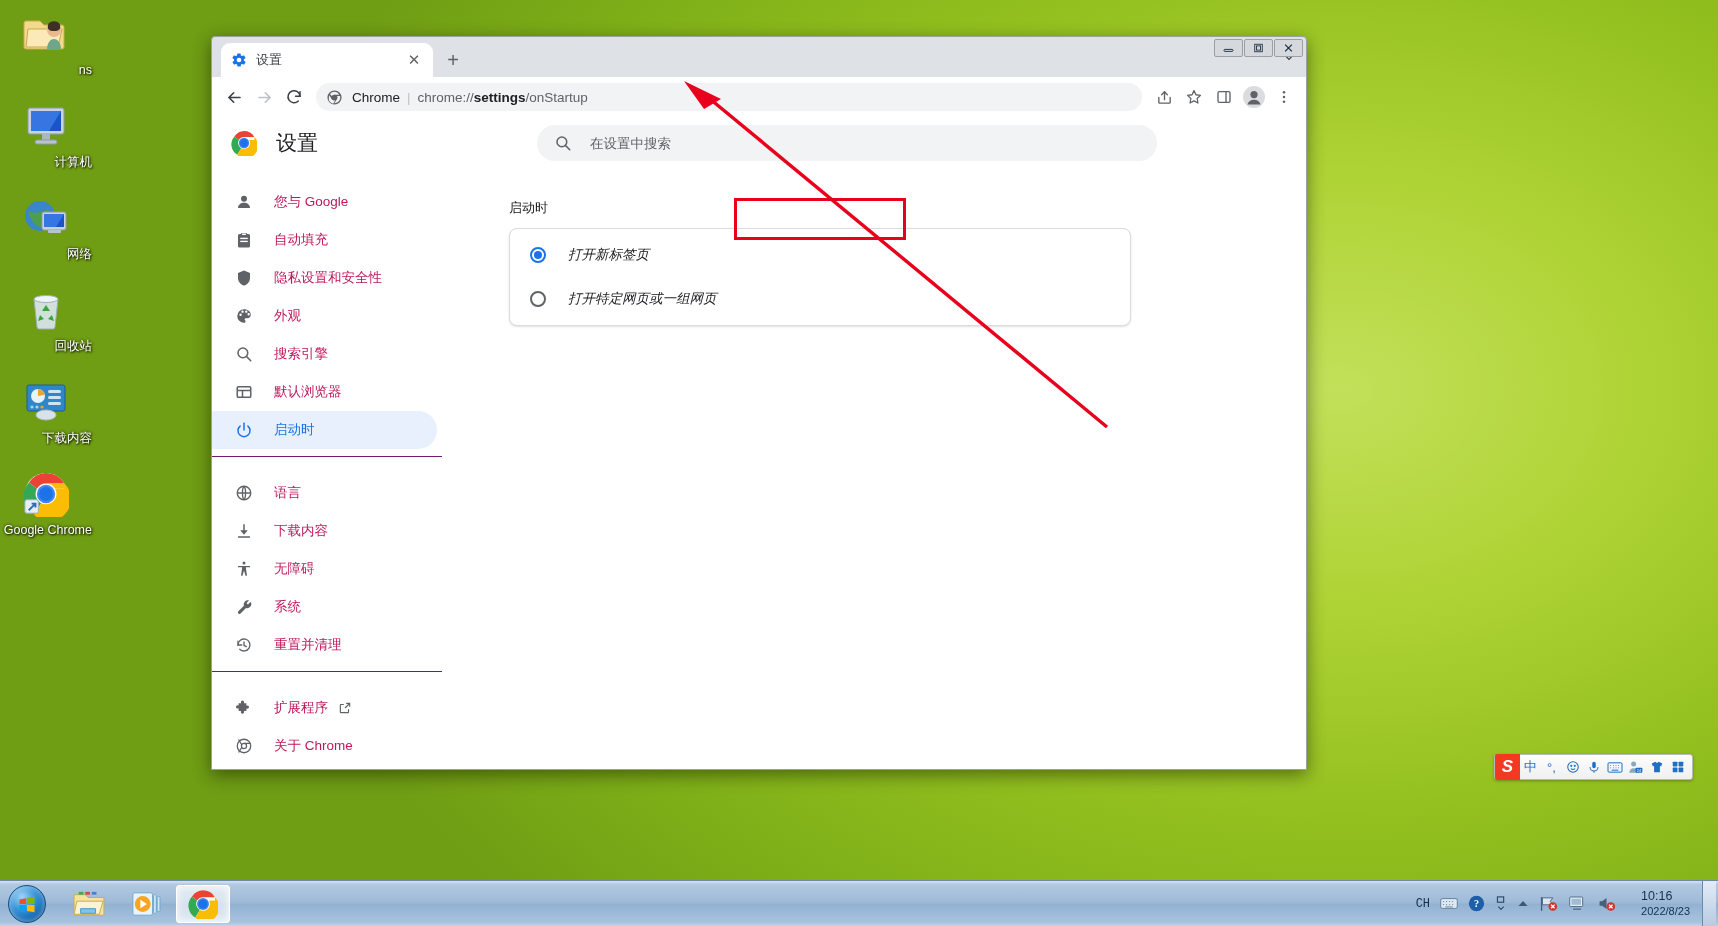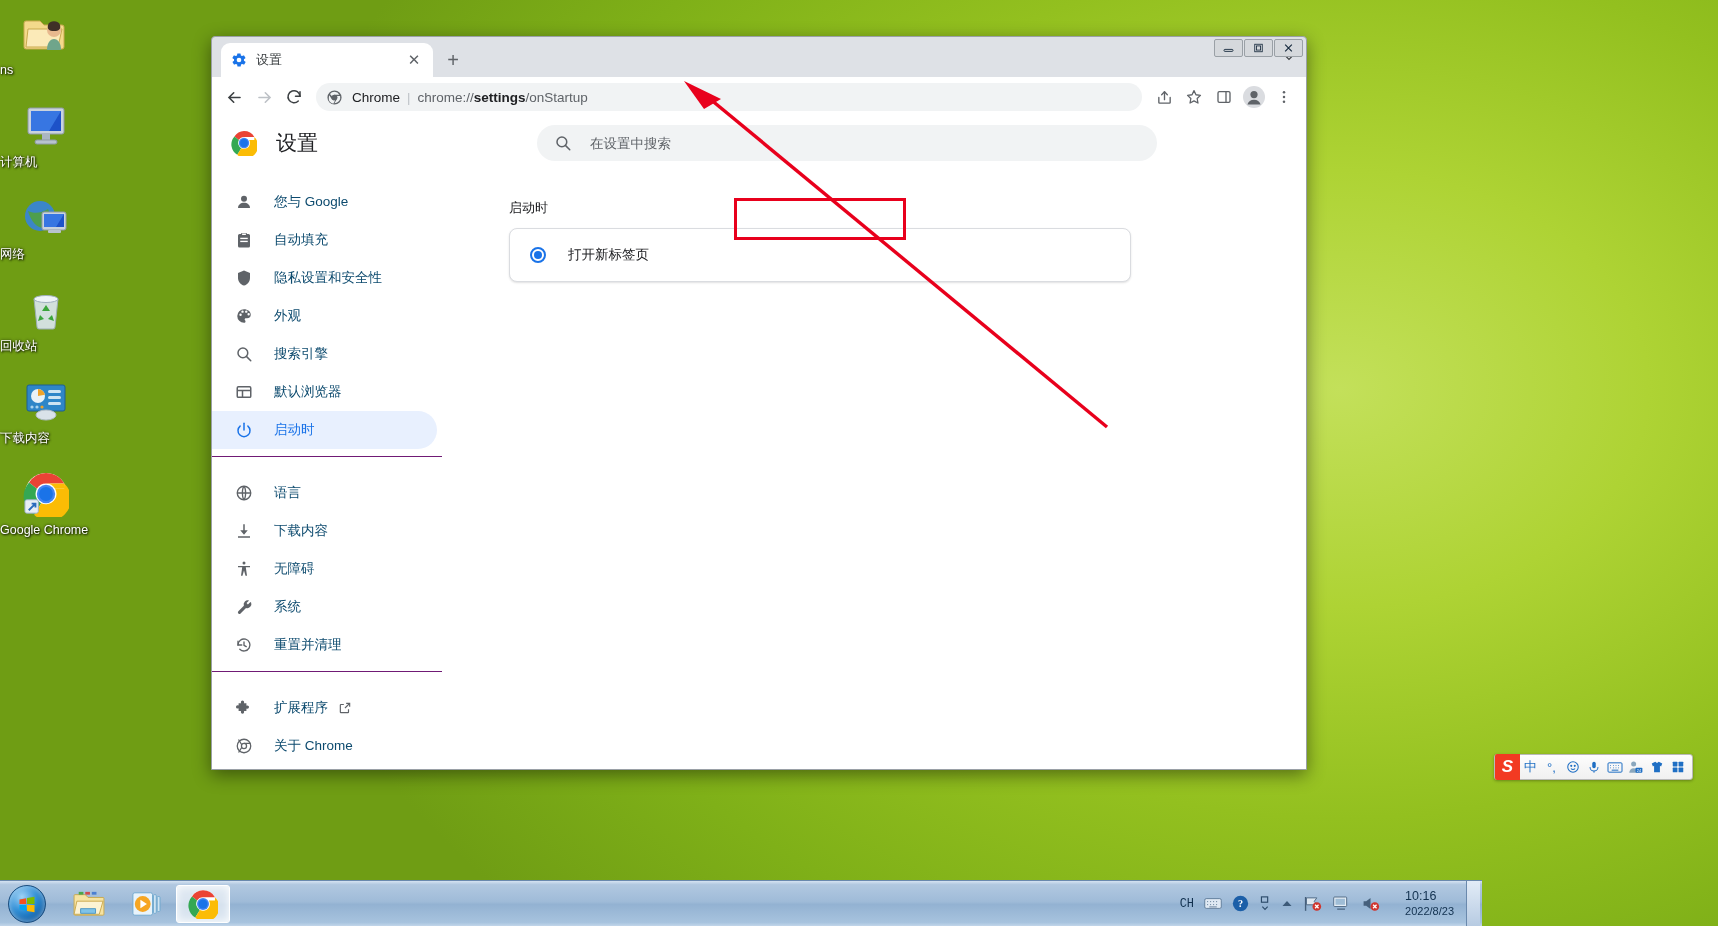--- a/index.html
+++ b/index.html
@@ -7,21 +7,21 @@
     width: 1718px; height: 926px; overflow: hidden;
     font-family: "Liberation Sans", "DejaVu Sans", sans-serif;
   }
   body {
     background: radial-gradient(ellipse 1100px 780px at 78% 42%, #c3e05a 0%, #aed334 28%, #93c01f 55%, #7fb018 78%, #6f9d14 100%);
     position: relative;
   }
 
   
   .desktop-icons { position: absolute; left: 0; top: 8px; width: 92px; }
-  .desk-icon { width: 92px; margin-bottom: 22px; text-align: left; cursor: pointer; }
+  .desk-icon { width: 92px; margin-bottom: 22px; text-align: right; cursor: pointer; }
   .desk-icon .glyph { height: 52px; display: flex; align-items: center; justify-content: center; }
   .desk-icon .dlabel {
     color: #fff; font-size: 12.5px; line-height: 15px; margin-top: 3px;
     text-shadow: 0 0 3px rgba(0,0,0,.85), 1px 1px 2px rgba(0,0,0,.8);
     word-break: break-word;
   }
 
   
   .chrome-win {
     position: absolute; left: 211px; top: 36px; width: 1096px; height: 734px;
@@ -86,34 +86,35 @@
     font-size: 13.5px; color: #202124; font-family: inherit;
   }
   .search-box input::placeholder { color: #5f6368; }
 
   .body-row { flex: 1; display: flex; min-height: 0; }
   .sidebar { width: 230px; flex: 0 0 230px; padding-top: 14px; }
   .nav-group { padding-bottom: 7px; }
   .nav-group + .nav-group { border-top: 1px solid #701a75; padding-top: 17px; margin-top: 0; }
   .nav-item {
     height: 38px; display: flex; align-items: center; padding-left: 22px;
-    border-radius: 0 19px 19px 0; margin-right: 5px; cursor: pointer; color: #0c4a6e;
+    border-radius: 0 19px 19px 0; margin-right: 5px; cursor: pointer; color: #be185d;
   }
   .nav-item .n-ico { width: 20px; height: 20px; margin-right: 20px; flex: 0 0 20px;
     display: flex; align-items: center; justify-content: center; color: #5f6368; }
   .nav-item .n-label { font-size: 13.5px; white-space: nowrap; }
   .nav-item .ext-ico { margin-left: 10px; width: 14px; height: 14px; color: #5f6368; }
   .nav-item.active { background: #e8f0fe; color: #1a73e8; }
   .nav-item.active .n-ico { color: #1a73e8; }
 
   .content { flex: 1; padding: 30px 0 0 67px; position: relative; }
   .section-title { font-size: 13px; color: #202124; margin-bottom: 11px; }
   .card {
     width: 622px; background: #fff; border: 1px solid #dadce0; border-radius: 8px;
     box-shadow: 0 1px 2px rgba(60,64,67,.16);
+    font-style: italic;
   }
   .radio-row { height: 44px; display: flex; align-items: center; padding-left: 20px; cursor: pointer; }
   .radio-row:first-child { margin-top: 4px; }
   .radio-row:last-child { margin-bottom: 4px; }
   .radio {
     width: 16px; height: 16px; border-radius: 50%; border: 2px solid #5f6368;
     margin-right: 22px; flex: 0 0 16px; position: relative;
   }
   .radio.sel { border-color: #1a73e8; }
   .radio.sel::after {
@@ -139,21 +140,21 @@
   .ime-logo {
     width: 25px; height: 26px; background: #f23a22; color: #fff;
     display: flex; align-items: center; justify-content: center;
     font-size: 17px; font-weight: bold; font-style: italic; border-radius: 2px 0 0 2px;
   }
   .ime-item { width: 21px; height: 22px; display: flex; align-items: center; justify-content: center;
     font-size: 13px; color: #1f6fc4; cursor: pointer; }
 
   
   .taskbar {
-    position: absolute; left: 0; bottom: 0; width: 1482px; height: 46px;
+    position: absolute; left: 0; bottom: 0; width: 1718px; height: 46px;
     background: linear-gradient(180deg,#d5e3f2 0%,#b1c8e0 8%,#9fbbd8 46%,#93b2d2 52%,#a7c3de 92%,#c2d6ea 100%);
     border-top: 1px solid #6a89ad; display: flex; align-items: center;
   }
   .start-orb {
     width: 50px; height: 42px; margin-left: 2px; display: flex; align-items: center; justify-content: center;
     cursor: pointer;
   }
   .orb {
     width: 38px; height: 38px; border-radius: 50%;
     background: radial-gradient(circle at 36% 30%, #9fd3f7 0%, #2f8ed6 42%, #0b5ca5 74%, #063c70 100%);
@@ -554,20 +555,24 @@
       </div>
 
       <div class="content">
         <div class="section-title">启动时</div>
 
         <div class="card">
           <div class="radio-row">
             <span class="radio sel"></span>
             <span class="radio-label">打开新标签页</span>
           </div>
+          <div class="radio-row">
+            <span class="radio"></span>
+            <span class="radio-label">打开特定网页或一组网页</span>
+          </div>
         </div>
 
         <div class="anno-box"></div>
       </div>
 
     </div>
   </div>
 
   <svg class="anno-arrow" viewBox="0 0 1096 734">
     <line x1="895" y1="390" x2="492" y2="57" stroke="#e8001c" stroke-width="3.4"></line>

